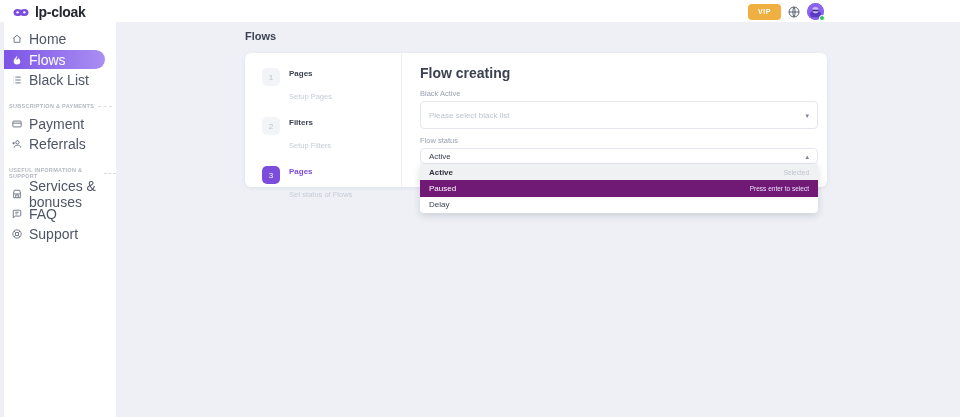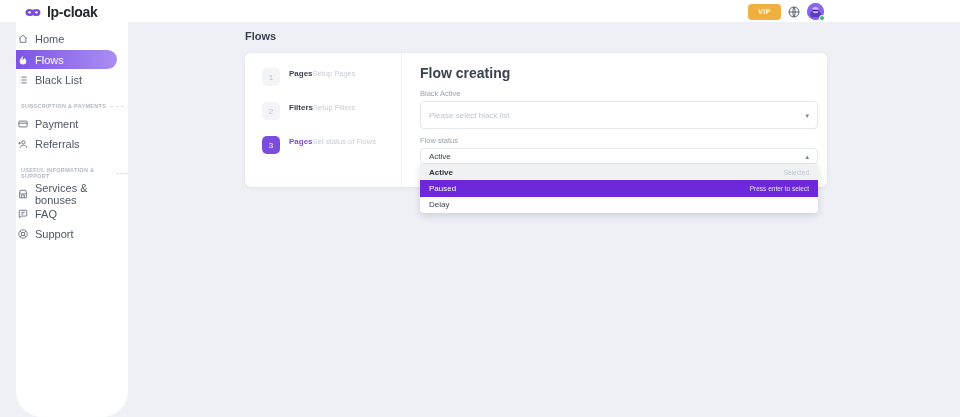--- a/index.html
+++ b/index.html
@@ -25,27 +25,27 @@
     background:linear-gradient(135deg,#9a78f2,#6d46d8);
     display:flex; align-items:center; justify-content:center; overflow:visible;
   }
   .avatar svg { border-radius:50%; }
   .online-dot {
     position:absolute; right:-1px; bottom:-1px; width:6px; height:6px; border-radius:50%;
     background:#2fbf5f; border:1px solid #fff;
   }
 
   
-  .sidebar { position:absolute; top:0; left:16px; width:112px; height:417px; background:#fff; z-index:2;border-radius:26px; }
+  .sidebar { position:absolute; top:0; left:4px; width:112px; height:417px; background:#fff; z-index:2; }
   .logo { display:flex; align-items:center; gap:5px; padding:4px 0 0 8px; cursor:pointer; }
   .logo-text { font-size:14px; font-weight:bold; color:#23272f; letter-spacing:-0.3px; }
   .nav { margin-top:9px; }
   .nav-item {
-    display:flex; align-items:center; gap:7px; height:20px; padding-left:2px;
-    font-size:11px; color:#4d5565; font-weight:500; cursor:pointer;
+    display:flex; align-items:center; gap:7px; height:20px; padding-left:8px;
+    font-size:14px; color:#4d5565; font-weight:500; cursor:pointer;
   }
   .nav-item .ic { width:10px; height:10px; display:flex; flex:none; }
   .nav-item.active {
     width:101px; border-radius:0 10px 10px 0; color:#fff; height:19px; margin:1px 0;
     background:linear-gradient(90deg,#7d54e6,#a98ef2);
   }
   .section-title {
     display:flex; align-items:center; gap:4px; padding-left:5px; margin:13px 0 5px;
     font-size:5.5px; font-weight:bold; color:#b2b7c2; letter-spacing:.3px;
   }
@@ -61,21 +61,21 @@
     display:flex; position:relative;
   }
 
   .steps { width:157px; border-right:1px solid #edeff4; padding:15px 0 0 17px; flex:none; }
   .step { display:flex; gap:9px; margin-bottom:16px; cursor:pointer; }
   .step-num {
     width:18px; height:18px; border-radius:5px; background:#f3f4f7; color:#bcc2cd;
     font-size:8px; font-weight:500; display:flex; align-items:center; justify-content:center; flex:none;
   }
   .step.active .step-num { background:#7c4ddd; color:#fff; }
-  .step-text { display:flex; flex-direction:row; gap:0; padding-top:1px; }
+  .step-text { display:flex; flex-direction:column; gap:14px; padding-top:1px; }
   .step-title { font-size:8px; font-weight:bold; color:#3c4250; }
   .step.active .step-title { color:#7c4ddd; }
   .step-sub { font-size:7.5px; color:#c7ccd6; }
 
   .form-col { flex:1; padding:12px 9px 0 18px; position:relative; }
   .form-title { font-size:14px; font-weight:bold; color:#3c4250; margin-bottom:8px; }
   .field-label { display:block; font-size:7.5px; color:#99a0af; margin-bottom:3px; }
   .select-box {
     height:28px; border:1px solid #e4e7ee; border-radius:4px; background:#fff;
     display:flex; align-items:center; justify-content:space-between; padding:0 8px;
@@ -94,21 +94,21 @@
     position:absolute; top:100%; left:0; right:0; background:#fff; z-index:5;
     border-radius:0 0 4px 4px; box-shadow:0 3px 7px rgba(25,31,45,.15); overflow:hidden;
   }
   .option {
     height:16.3px; display:flex; align-items:center; justify-content:space-between;
     padding:0 9px; font-size:8px; color:#3c4250; cursor:pointer;
   }
   .option .hint { font-size:6.5px; font-weight:normal; }
   .option.selected { background:#f0f1f3; font-weight:bold; color:#2f343d; }
   .option.selected .hint { color:#bfc5cf; }
-  .option.highlighted { background:#6d28d9; color:#fff; }
+  .option.highlighted { background:#701a75; color:#fff; }
   .option.highlighted .hint { color:#e9e2fb; }
 
   svg { display:block; }
 </style>
 </head>
 <body>
 
 <header class="topbar">
   <div class="topbar-right">
     <button class="vip-btn">VIP</button>

